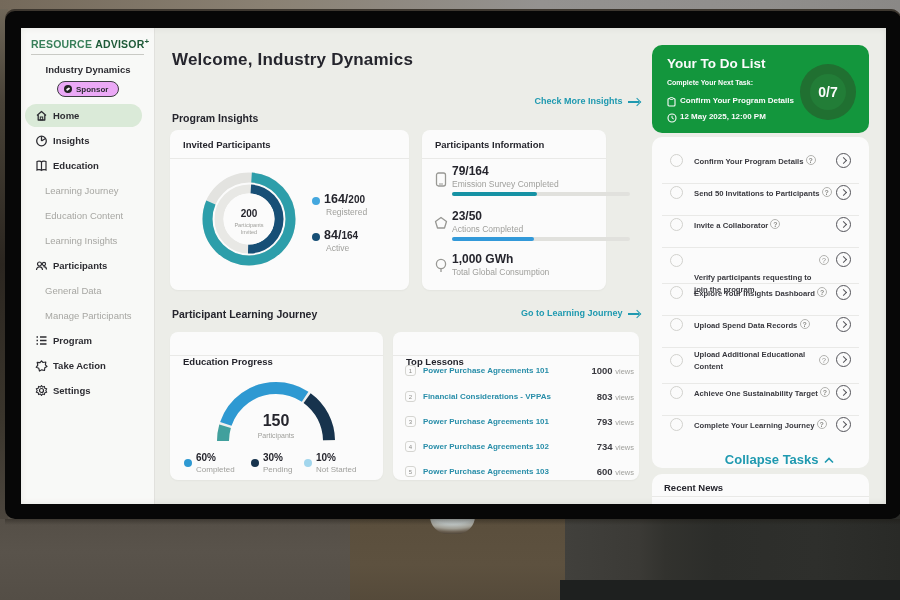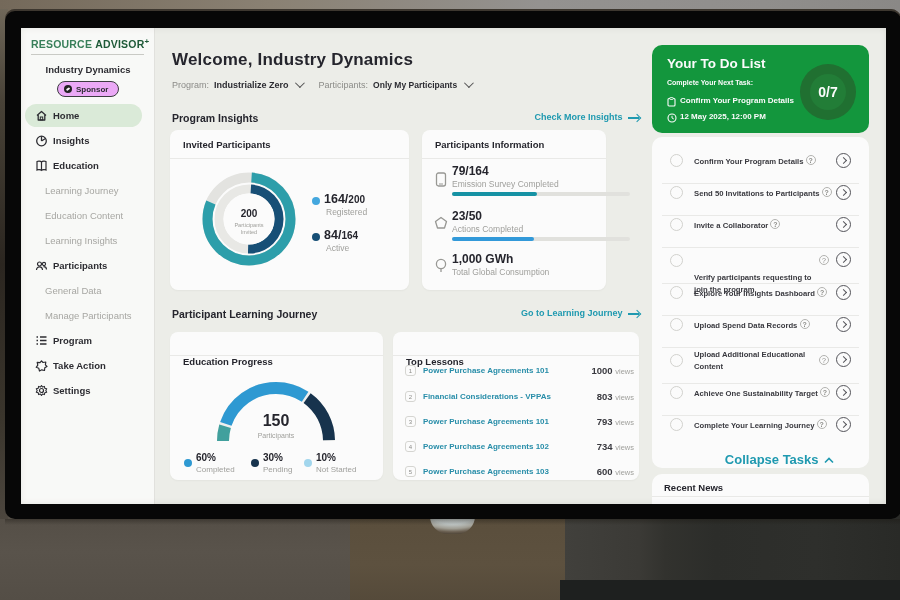--- a/index.html
+++ b/index.html
@@ -203,23 +203,22 @@
             <circle cx="6.5" cy="6.5" r="2" fill="none" stroke="#2d2d33" stroke-width="1.2"></circle>
             <path d="M6.5 1.5 L7.5 3 L9.4 2.4 L9.8 4.3 L11.7 4.8 L10.8 6.5 L11.7 8.2 L9.8 8.7 L9.4 10.6 L7.5 10 L6.5 11.5 L5.5 10 L3.6 10.6 L3.2 8.7 L1.3 8.2 L2.2 6.5 L1.3 4.8 L3.2 4.3 L3.6 2.4 L5.5 3 Z" fill="none" stroke="#2d2d33" stroke-width="1.1" stroke-linejoin="round"></path>
           </svg>
           <div class="lb">Settings</div>
         </div>
       </div>
   </div>
 
   <div id="main">
     <h1 class="welcome">Welcome, Industry Dynamics</h1>
-    <div class="filters">Program:&nbsp; <b>Industrialize Zero</b> <span class="chev"></span> &nbsp;&nbsp;&nbsp;&nbsp;Participants:&nbsp; <b style="font-size:8.5px">Only My Participants</b> <span class="chev"></span></div>
     <div class="seclabel abs" style="left:17px; top:84px;">Program Insights</div>
-    <div class="seclink abs" style="right:22px; top:84px;margin-left:40px;">Check More Insights <span class="arrow"></span></div>
+    <div class="seclink abs" style="right:22px; top:68px;margin-left:40px;">Check More Insights <span class="arrow"></span></div>
 
     <div class="card" id="card-invited">
       <div class="cardtitle">Invited Participants</div>
       <div class="carddiv"></div>
       <svg class="abs" style="left:32px; top:42px;" width="94" height="94" viewBox="0 0 94 94">
         <circle cx="47" cy="47" r="41.5" fill="none" stroke="#e6e6e3" stroke-width="10"></circle>
         <circle cx="47" cy="47" r="41.5" fill="none" stroke="#2aa1ae" stroke-width="10" pathLength="100" stroke-dasharray="80.5 100" stroke-dashoffset="-1" transform="rotate(-90 47 47)"></circle>
         <circle cx="47" cy="47" r="30" fill="none" stroke="#ebebe8" stroke-width="9"></circle>
         <circle cx="47" cy="47" r="30" fill="none" stroke="#15507a" stroke-width="9" pathLength="100" stroke-dasharray="49.5 100" stroke-dashoffset="-1" transform="rotate(-90 47 47)"></circle>
         <circle cx="47" cy="47" r="25.5" fill="#fff"></circle>

